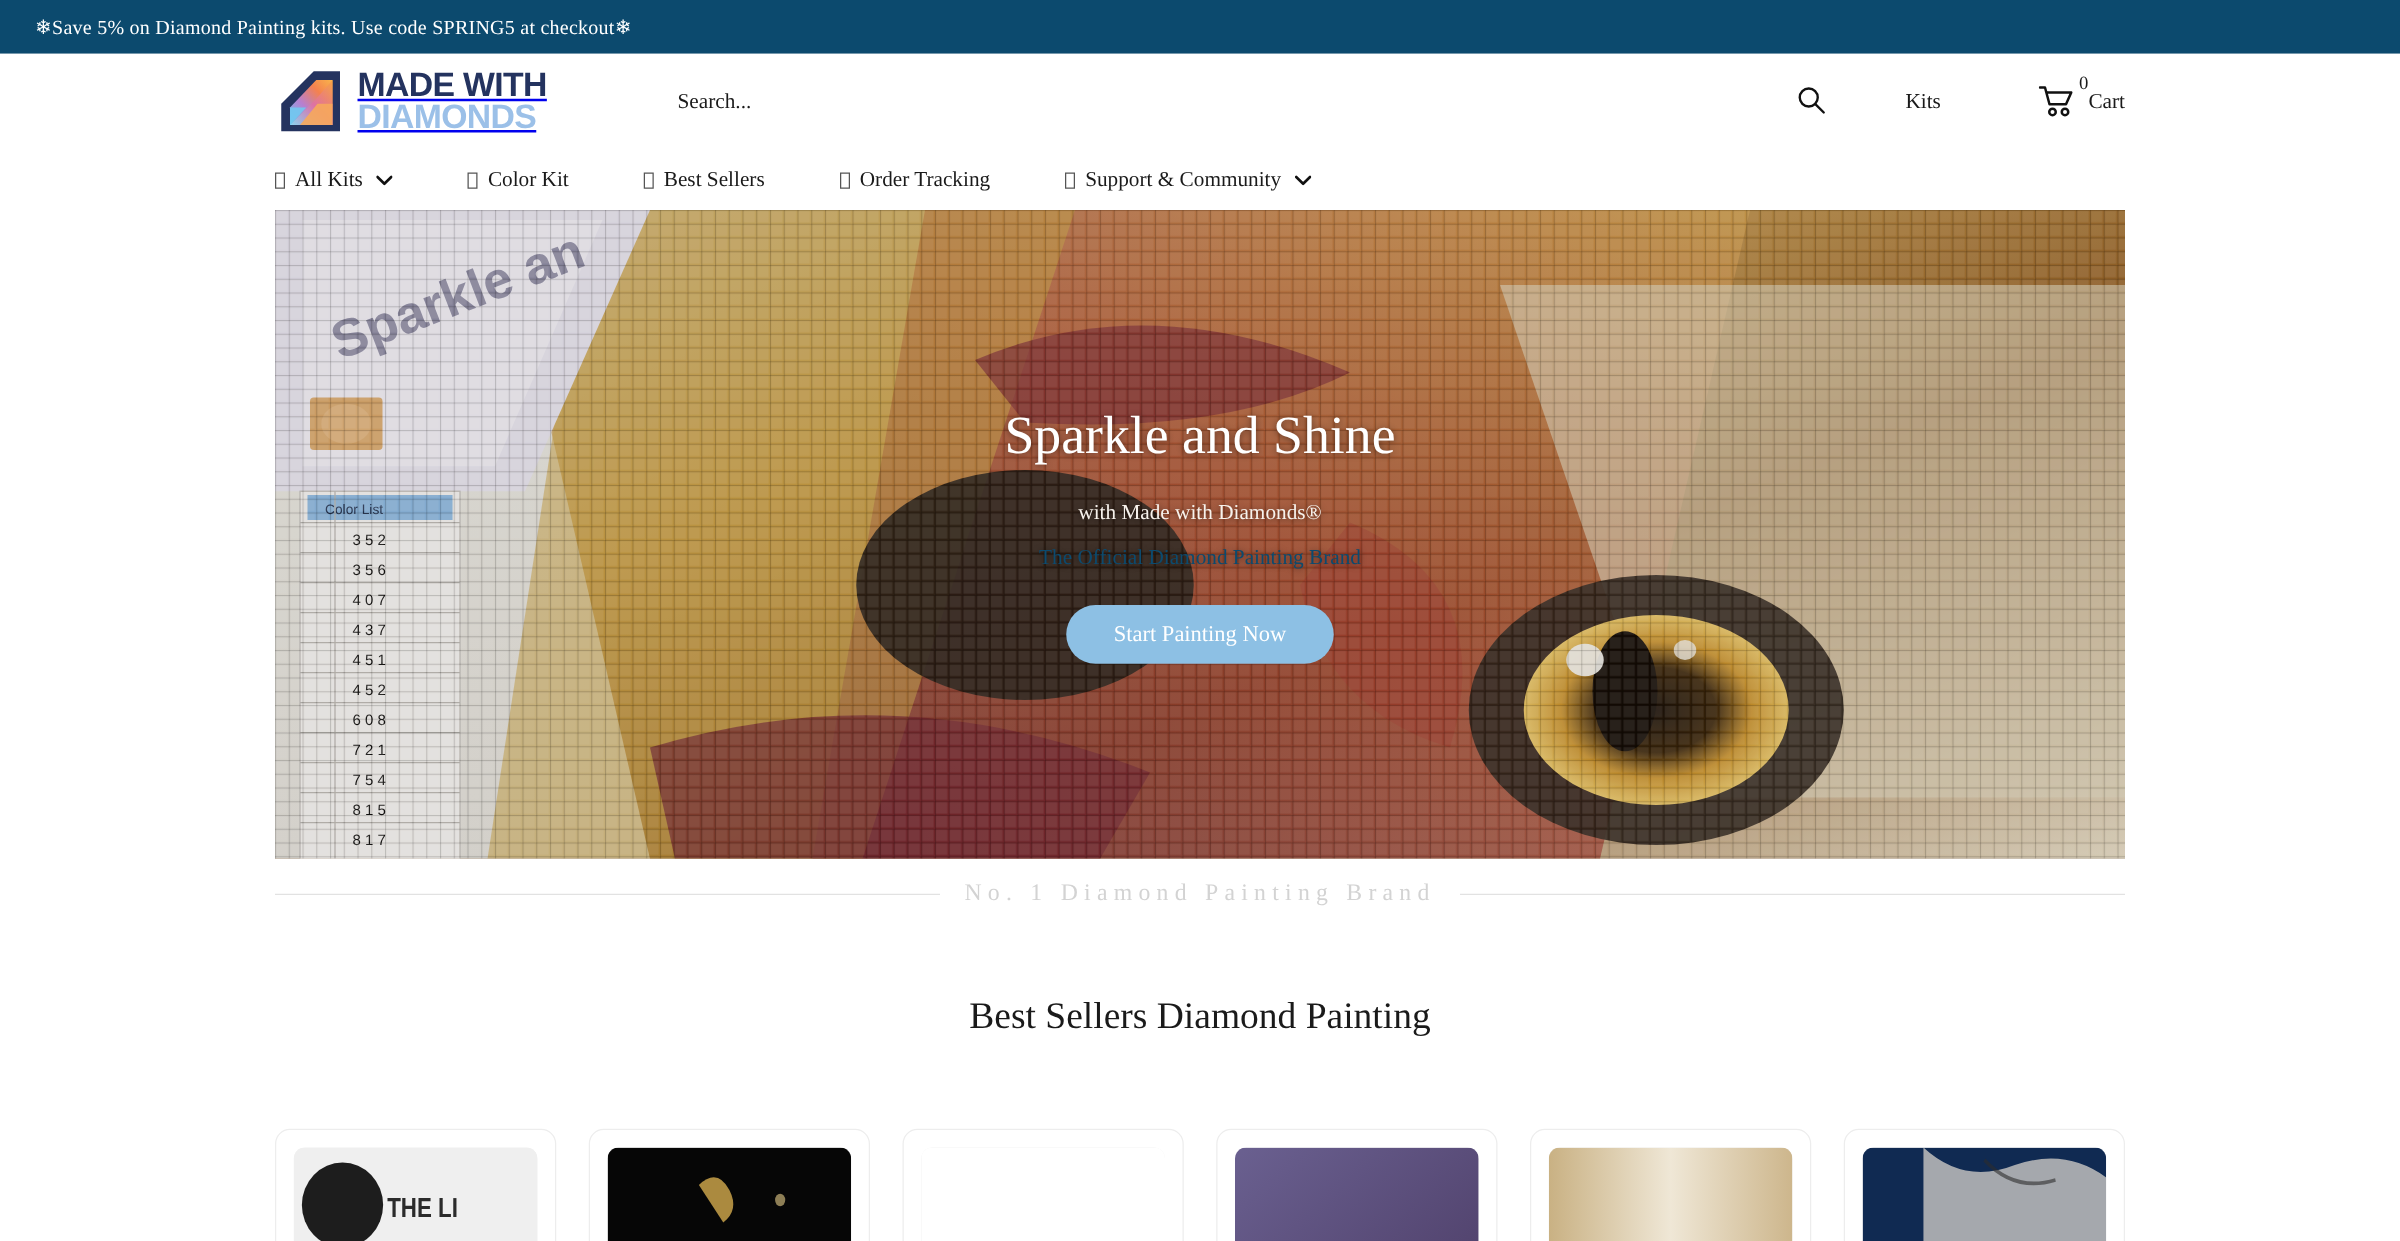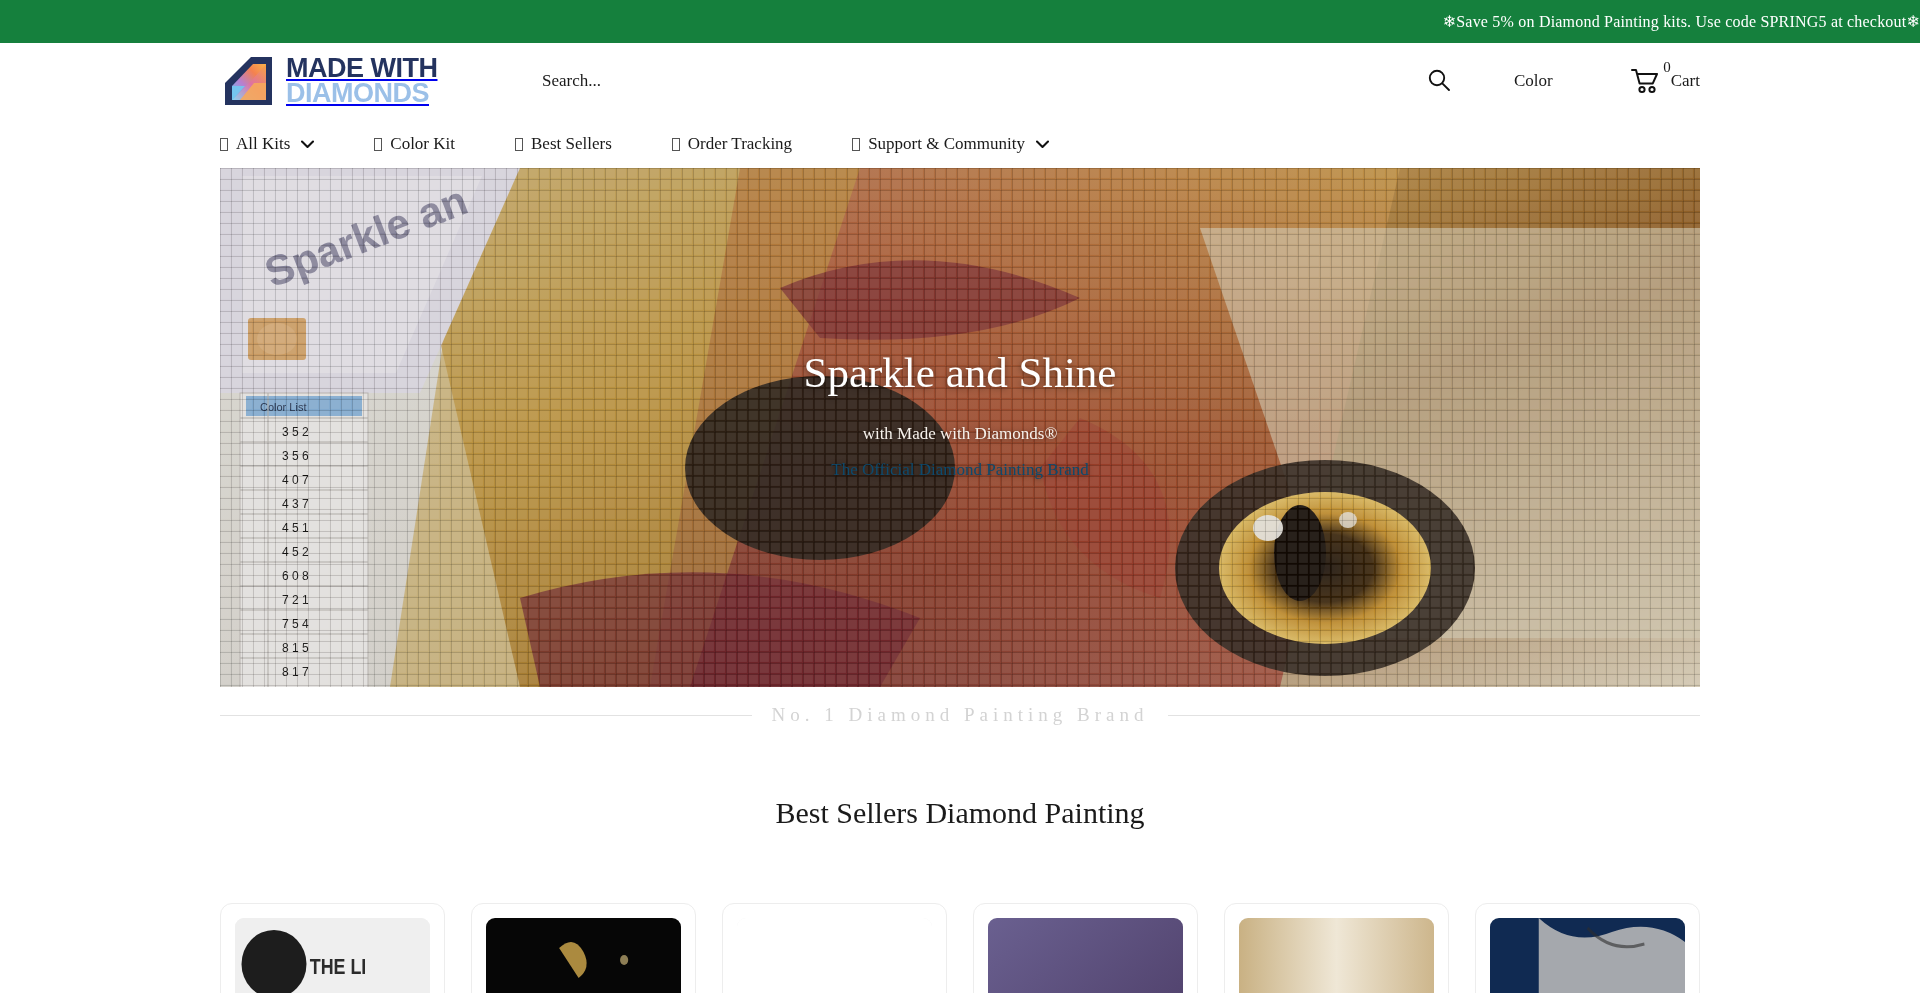--- a/index.html
+++ b/index.html
@@ -6,22 +6,22 @@
   html, body {
     width: 1920px; height: 993px;
     background: #ffffff;
     font-family: "Liberation Serif", "DejaVu Serif", serif;
     overflow: hidden;
   }
 
   
   .announce-bar {
     height: 43px;
-    background: #15803d;
-    display: flex; align-items: center; justify-content: flex-end;
+    background: #0c4a6e;
+    display: flex; align-items: center; justify-content: flex-start; padding-left: 28px;
   }
   .announce-text {
     color: #ffffff;
     font-size: 16px;
     letter-spacing: .2px;
     white-space: pre;
   }
 
   
   .header {
@@ -210,21 +210,21 @@
 
     <button class="icon-btn search-icon-btn">
       <span>
         <svg width="26" height="26" viewBox="0 0 26 26" fill="none" stroke="#111" stroke-width="1.9">
           <circle cx="11" cy="11" r="7.2"></circle>
           <line x1="16.3" y1="16.3" x2="23" y2="23" stroke-linecap="round"></line>
         </svg>
       </span>
     </button>
 
-    <a class="login-link" href="#">Color</a>
+    <a class="login-link" href="#">Kits</a>
 
     <div class="cart-group">
       <span class="cart-icon-holder">
         <svg width="30" height="26" viewBox="0 0 30 26" fill="none" stroke="#111" stroke-width="2">
           <path d="M1 2 h4 l3.6 13.4 h13.2 L26 6 H7" stroke-linecap="round" stroke-linejoin="round"></path>
           <circle cx="11" cy="21.5" r="2.6"></circle>
           <circle cx="21" cy="21.5" r="2.6"></circle>
         </svg>
         <span class="cart-count">0</span>
       </span>
@@ -365,20 +365,21 @@
 
       <rect width="1480" height="519" fill="url(#beads)"></rect>
     </svg>
 
     <div class="hero-overlay"></div>
 
     <div class="hero-content">
       <div class="hero-title">Sparkle and Shine</div>
       <div class="hero-sub1">with Made with Diamonds®</div>
       <div class="hero-sub2">The Official Diamond Painting Brand</div>
+      <button class="hero-cta">Start Painting Now</button>
     </div>
 
   </div>
 </div>
 
 <div class="brand-divider">
   <span class="bd-line"></span>
   <span class="bd-text">No. 1 Diamond Painting Brand</span>
   <span class="bd-line"></span>
 </div>

